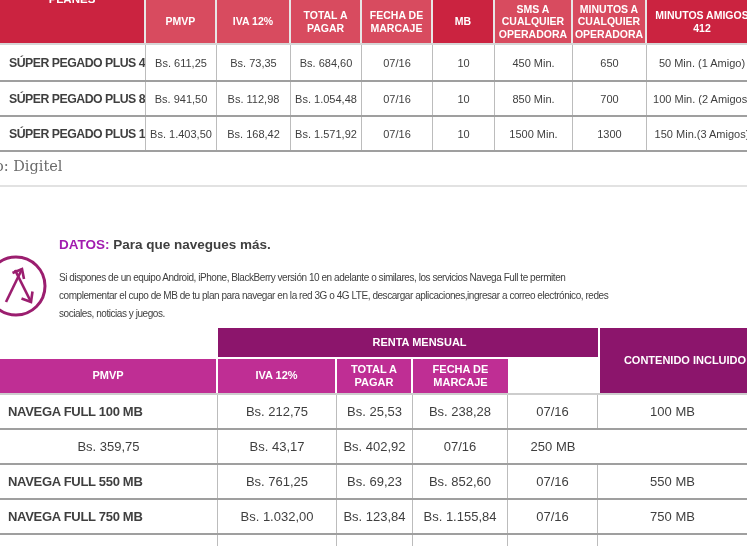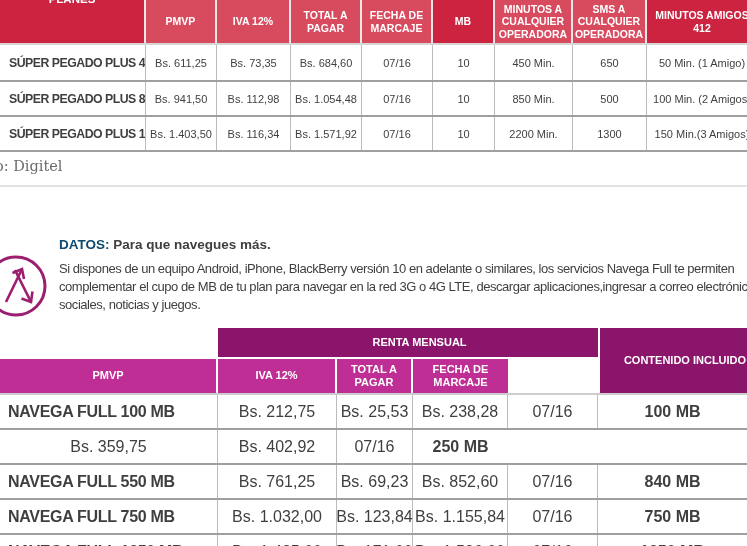--- a/index.html
+++ b/index.html
@@ -26,61 +26,61 @@
 
   
   .digitel{position:absolute;left:-5px;top:158px;font-family:"DejaVu Serif",serif;
            font-size:14.5px;color:#6b6b6b;white-space:nowrap;}
   .divider{position:absolute;left:0;top:185px;width:747px;height:2px;background:#e2e2e2;}
 
   
   .icon-wrap{position:absolute;left:0;top:253px;width:52px;height:68px;overflow:hidden;}
   .datos{position:absolute;left:59px;top:237px;width:688px;}
   .datos-line1{font-size:13.5px;font-weight:bold;color:#3f3f3f;}
-  .datos-line1 .magenta{color:#0c4a6e;}
-  .datos-desc{margin-top:8px;font-size:13px;letter-spacing:-0.45px;line-height:18px;color:#3f3f3f;}
+  .datos-line1 .magenta{color:#a21caf;}
+  .datos-desc{margin-top:17px;font-size:10px;letter-spacing:-0.45px;line-height:18px;color:#3f3f3f;}
   .datos-desc span{display:block;white-space:nowrap;}
 
   
   .t2{position:absolute;left:0;top:328px;width:747px;}
   .t2-head{display:grid;grid-template-columns:218px 119px 76px 95px 90px 149px;grid-template-rows:31px 34px;}
   .h2{color:#fff;font-weight:bold;font-size:11px;line-height:1.2;display:flex;align-items:center;
       justify-content:center;text-align:center;box-sizing:border-box;overflow:hidden;}
   .h2.dark{background:#8c156c;padding-left:23px;}
   .h2.lite{background:#bf2e94;}
   .h2-servicios{grid-row:1/3;grid-column:1;border-right:2px solid #fff;}
   .h2-renta{grid-column:2/6;grid-row:1;border-bottom:2px solid #fff;}
   .h2-contenido{grid-row:1/3;grid-column:6;border-left:2px solid #fff;}
   .h2-sub{grid-row:2;border-right:2px solid #fff;}
   .h2-sub.nr{border-right:none;}
   .t2-row{display:grid;grid-template-columns:218px 119px 76px 95px 90px 149px;height:33px;
           border-top:2px solid #9f9f9f;background:#fff;}
   .t2-row.first{border-top:2px solid #cdcdcd;}
-  .c2{display:flex;align-items:center;justify-content:center;font-size:16px;
+  .c2{display:flex;align-items:center;justify-content:center;font-size:13px;
       border-right:1px solid #bcbcbc;box-sizing:border-box;overflow:hidden;white-space:nowrap;}
-  .c2.last{border-right:none;font-weight:bold;}
+  .c2.last{border-right:none;}
   .c2.svc{justify-content:flex-start;padding-left:8px;font-weight:bold;letter-spacing:-0.3px;}
 </style>
 </head>
 <body>
 
 <div id="page">
 
   <div class="t1">
     <div class="t1-head">
       <div class="th dark th-planes">
           <span>PLANES</span>
         </div>
       <div class="th">PMVP</div>
       <div class="th">IVA 12%</div>
       <div class="th">TOTAL A PAGAR</div>
       <div class="th">FECHA DE MARCAJE</div>
       <div class="th dark">MB</div>
+      <div class="th">SMS A CUALQUIER OPERADORA</div>
       <div class="th">MINUTOS A CUALQUIER OPERADORA</div>
-      <div class="th">SMS A CUALQUIER OPERADORA</div>
       <div class="th dark last">MINUTOS AMIGOS 412</div>
     </div>
 
     <div class="t1-row first">
       <div class="c plan">SÚPER PEGADO PLUS 450</div>
       <div class="c">Bs. 611,25</div>
       <div class="c">Bs. 73,35</div>
       <div class="c">Bs. 684,60</div>
       <div class="c">07/16</div>
       <div class="c">10</div>
@@ -89,31 +89,31 @@
       <div class="c last">50 Min. (1 Amigo)</div>
     </div>
     <div class="t1-row">
       <div class="c plan">SÚPER PEGADO PLUS 850</div>
       <div class="c">Bs. 941,50</div>
       <div class="c">Bs. 112,98</div>
       <div class="c">Bs. 1.054,48</div>
       <div class="c">07/16</div>
       <div class="c">10</div>
       <div class="c">850 Min.</div>
-      <div class="c">500</div>
+      <div class="c">700</div>
       <div class="c last">100 Min. (2 Amigos)</div>
     </div>
     <div class="t1-row">
       <div class="c plan">SÚPER PEGADO PLUS 1500</div>
       <div class="c">Bs. 1.403,50</div>
-      <div class="c">Bs. 116,34</div>
+      <div class="c">Bs. 168,42</div>
       <div class="c">Bs. 1.571,92</div>
       <div class="c">07/16</div>
       <div class="c">10</div>
-      <div class="c">2200 Min.</div>
+      <div class="c">1500 Min.</div>
       <div class="c">1300</div>
       <div class="c last">150 Min.(3 Amigos)</div>
     </div>
   </div>
 
   <div class="digitel">o: Digitel</div>
   <div class="divider"></div>
 
   <div class="icon-wrap">
     <svg width="52" height="68" viewBox="0 0 52 68" style="overflow:visible">
@@ -150,31 +150,32 @@
     <div class="t2-row first">
       <div class="c2 svc">NAVEGA FULL 100 MB</div>
       <div class="c2">Bs. 212,75</div>
       <div class="c2">Bs. 25,53</div>
       <div class="c2">Bs. 238,28</div>
       <div class="c2">07/16</div>
       <div class="c2 last">100 MB</div>
     </div>
     <div class="t2-row">
       <div class="c2">Bs. 359,75</div>
+      <div class="c2">Bs. 43,17</div>
       <div class="c2">Bs. 402,92</div>
       <div class="c2">07/16</div>
       <div class="c2 last">250 MB</div>
     </div>
     <div class="t2-row">
       <div class="c2 svc">NAVEGA FULL 550 MB</div>
       <div class="c2">Bs. 761,25</div>
       <div class="c2">Bs. 69,23</div>
       <div class="c2">Bs. 852,60</div>
       <div class="c2">07/16</div>
-      <div class="c2 last">840 MB</div>
+      <div class="c2 last">550 MB</div>
     </div>
     <div class="t2-row">
       <div class="c2 svc">NAVEGA FULL 750 MB</div>
       <div class="c2">Bs. 1.032,00</div>
       <div class="c2">Bs. 123,84</div>
       <div class="c2">Bs. 1.155,84</div>
       <div class="c2">07/16</div>
       <div class="c2 last">750 MB</div>
     </div>
     <div class="t2-row">

